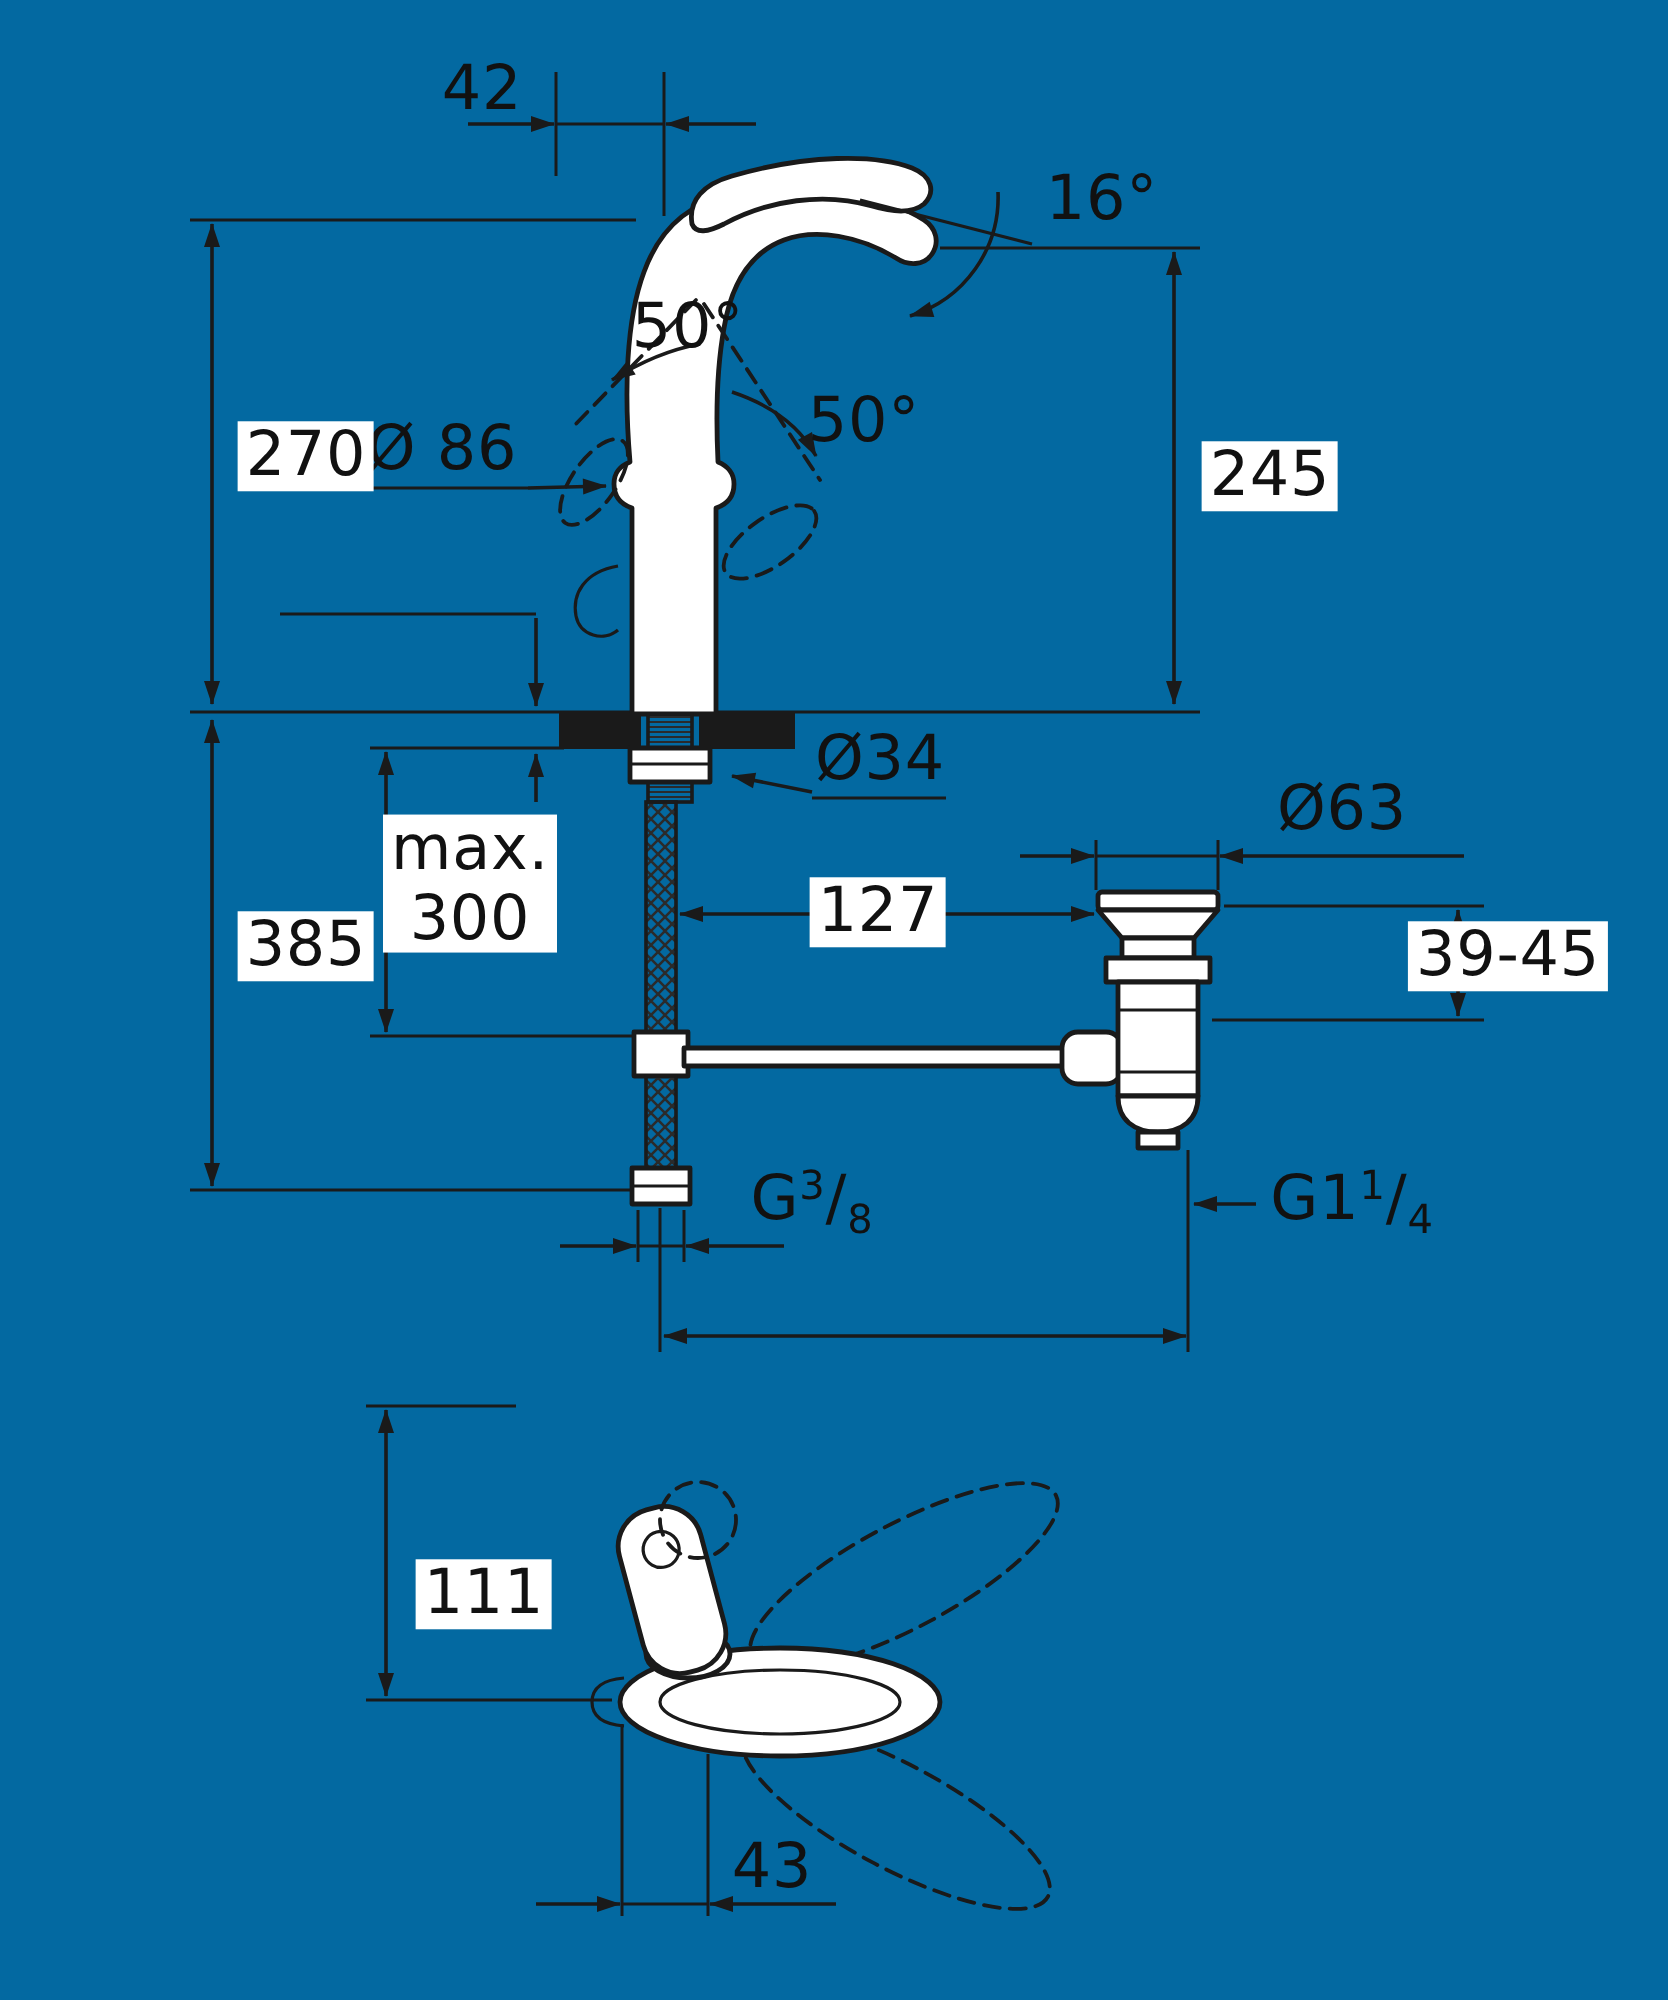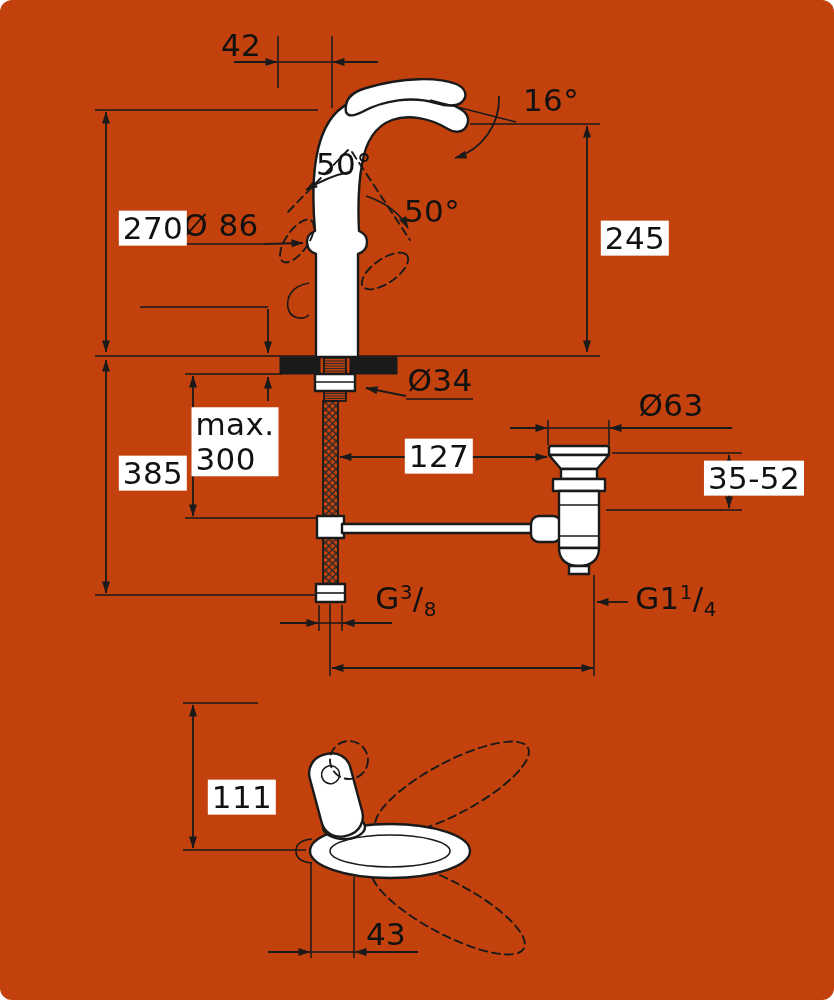--- a/index.html
+++ b/index.html
@@ -1,22 +1,22 @@
 <!DOCTYPE html>
 <html><head>
 <meta charset="utf-8">
 <style>
   html,body{margin:0;padding:0;background:#ffffff;}
-  .stage{position:relative;width:834px;height:1000px;background:#c2410c;overflow:hidden;
-         font-family:"DejaVu Sans","Liberation Sans",sans-serif;color:#111;border-radius:12px;}
+  .stage{position:relative;width:834px;height:1000px;background:#0369a1;overflow:hidden;
+         font-family:"DejaVu Sans","Liberation Sans",sans-serif;color:#111;}
   .stage svg{position:absolute;left:0;top:0;}
   .lbl{position:absolute;transform:translate(-50%,-50%);font-size:31px;line-height:1.12;
        white-space:nowrap;letter-spacing:.4px;}
   .bg{background:#ffffff;padding:0 4px;margin-left:48px;}
-  .two{}
+  .two{text-align:center;}
   .frac sup{font-size:20px;vertical-align:10px;}
   .frac sub{font-size:20px;vertical-align:-7px;}
   .dim{stroke:#1a1a1a;stroke-width:1.8;fill:none;}
   .ext{stroke:#1a1a1a;stroke-width:1.5;fill:none;}
   .part{stroke:#1a1a1a;stroke-width:2.4;fill:#ffffff;stroke-linejoin:round;stroke-linecap:round;}
   .thin{stroke:#1a1a1a;stroke-width:1.6;fill:none;}
   .dash{stroke:#1a1a1a;stroke-width:1.9;fill:none;stroke-dasharray:8 5;stroke-linecap:round;}
   .solidblk{fill:#1a1a1a;stroke:#1a1a1a;}
 </style>
 </head>
@@ -170,21 +170,21 @@
 <div class="lbl bg" style="left:105px;top:228px">270</div>
 <div class="lbl bg" style="left:587px;top:238px">245</div>
 <div class="lbl" style="left:440px;top:380px">Ø34</div>
 <div class="lbl bg two" style="left:187px;top:442px">
   <div>max.</div>
   <div>300</div>
 </div>
 <div class="lbl bg" style="left:105px;top:473px">385</div>
 <div class="lbl bg" style="left:391px;top:456px">127</div>
 <div class="lbl" style="left:671px;top:405px">Ø63</div>
-<div class="lbl bg" style="left:706px;top:478px">35-52</div>
+<div class="lbl bg" style="left:706px;top:478px">39-45</div>
 <div class="lbl frac" style="left:406px;top:601px">
   <span>G</span><sup>3</sup><span>/</span><sub>8</sub>
 </div>
 <div class="lbl frac" style="left:676px;top:601px">
   <span>G1</span><sup>1</sup><span>/</span><sub>4</sub>
 </div>
 <div class="lbl bg" style="left:194px;top:797px">111</div>
 <div class="lbl" style="left:386px;top:934px">43</div>
 
 </div>

